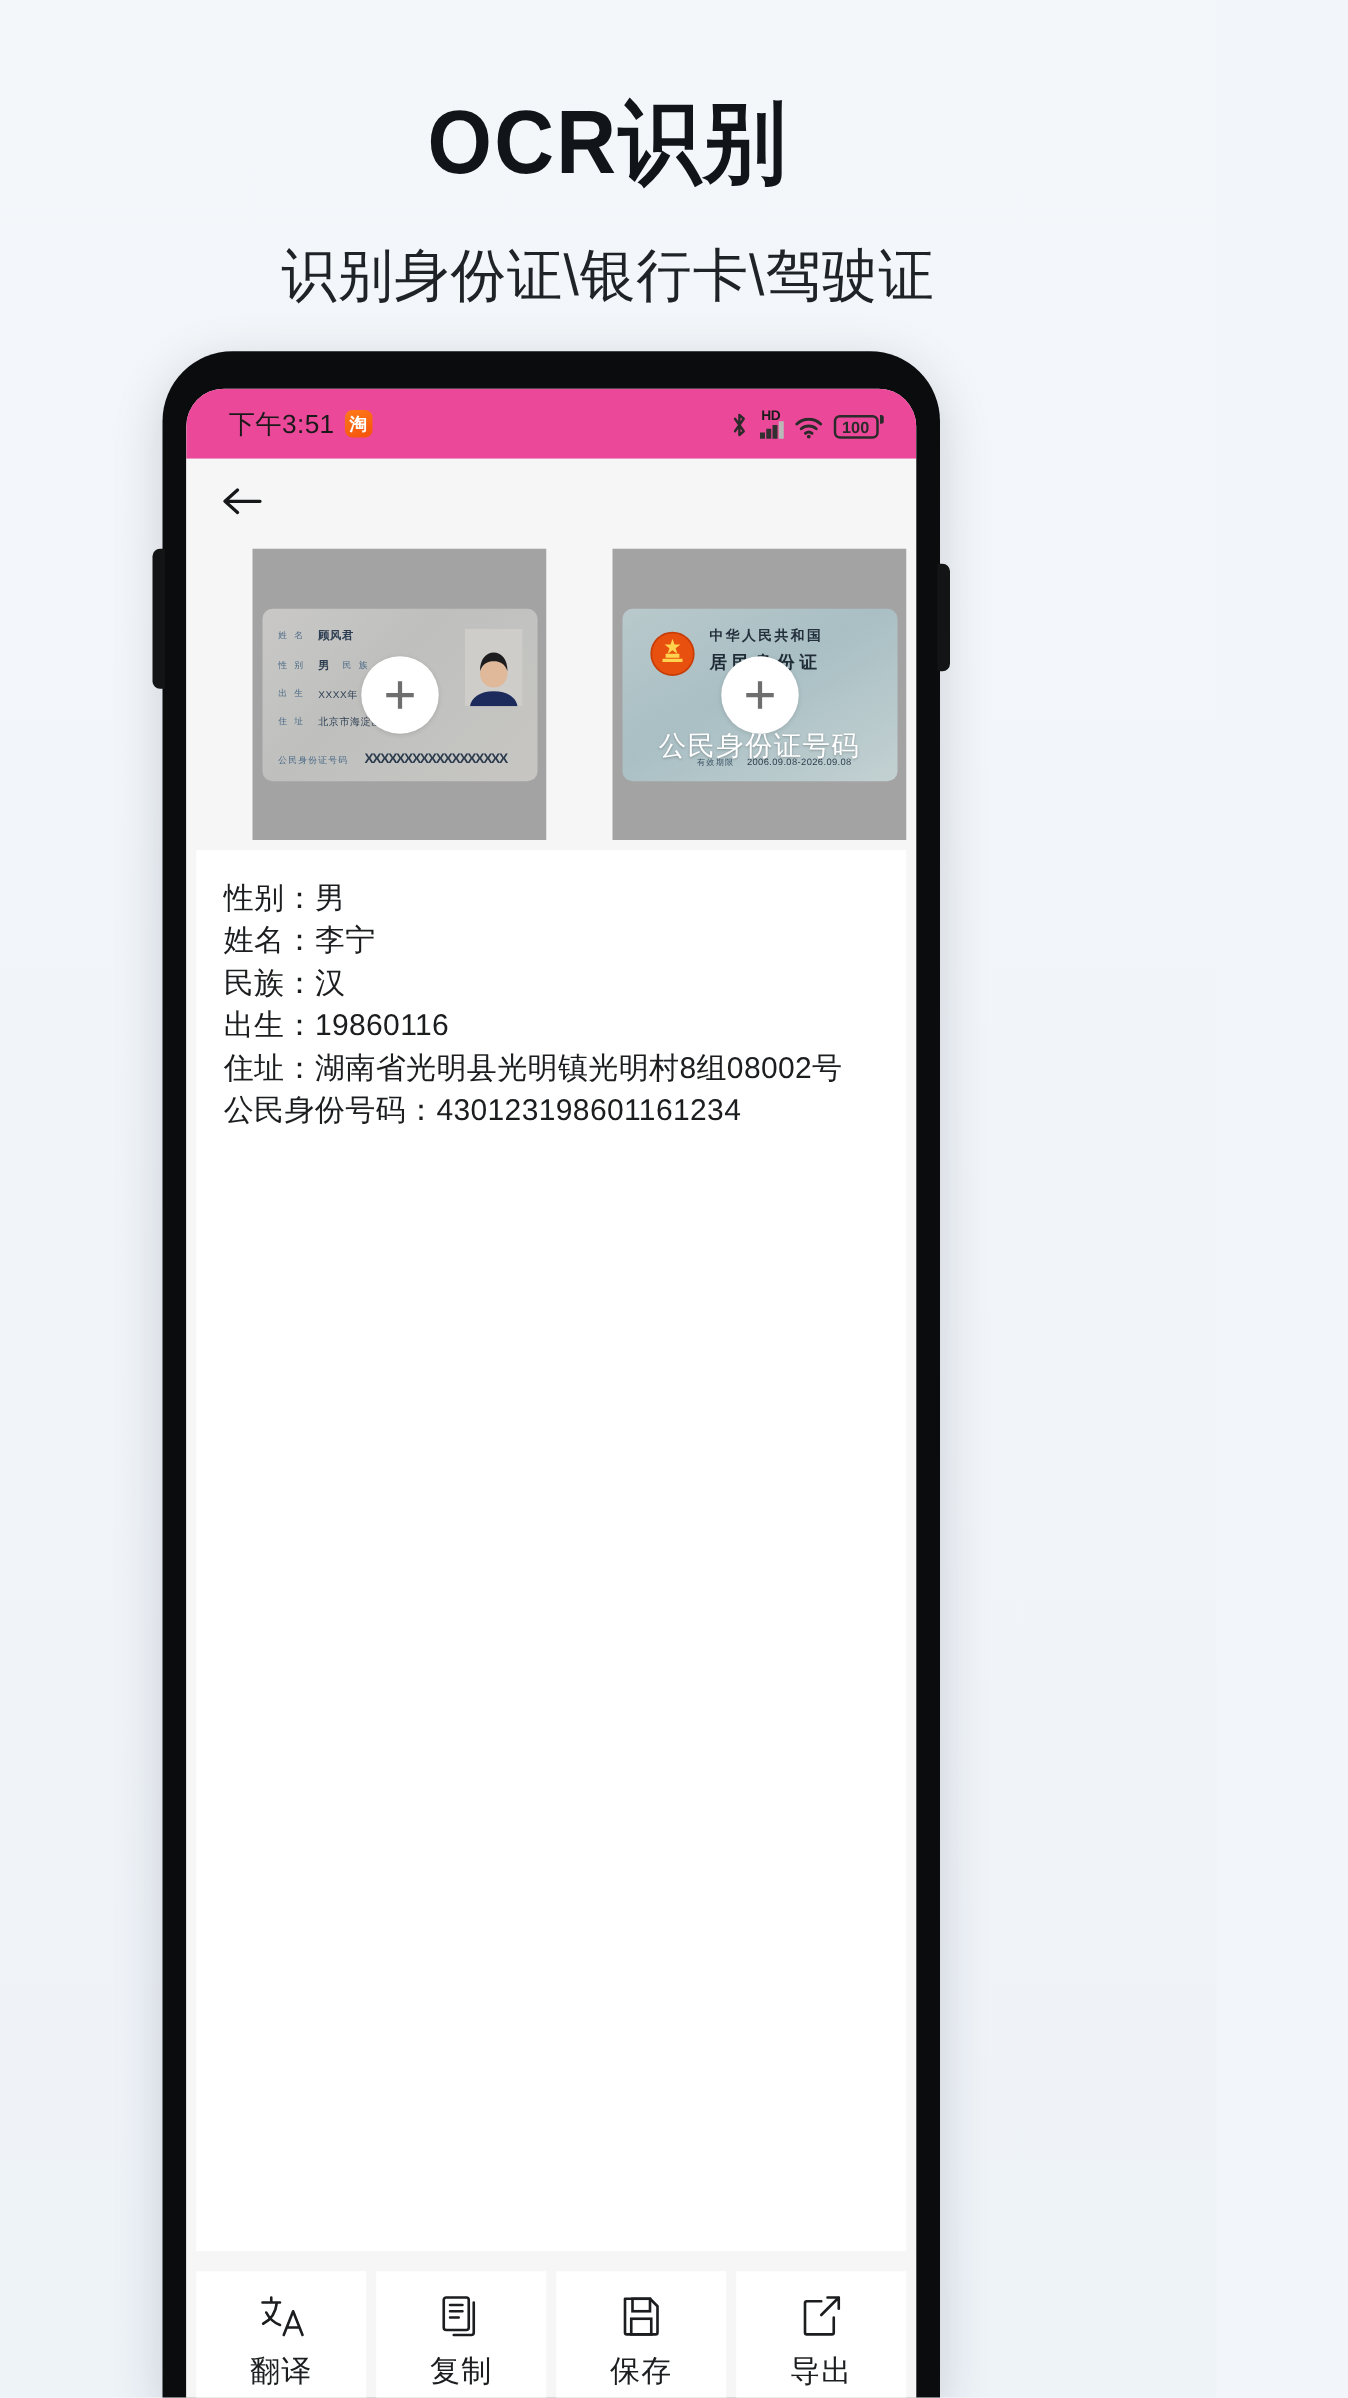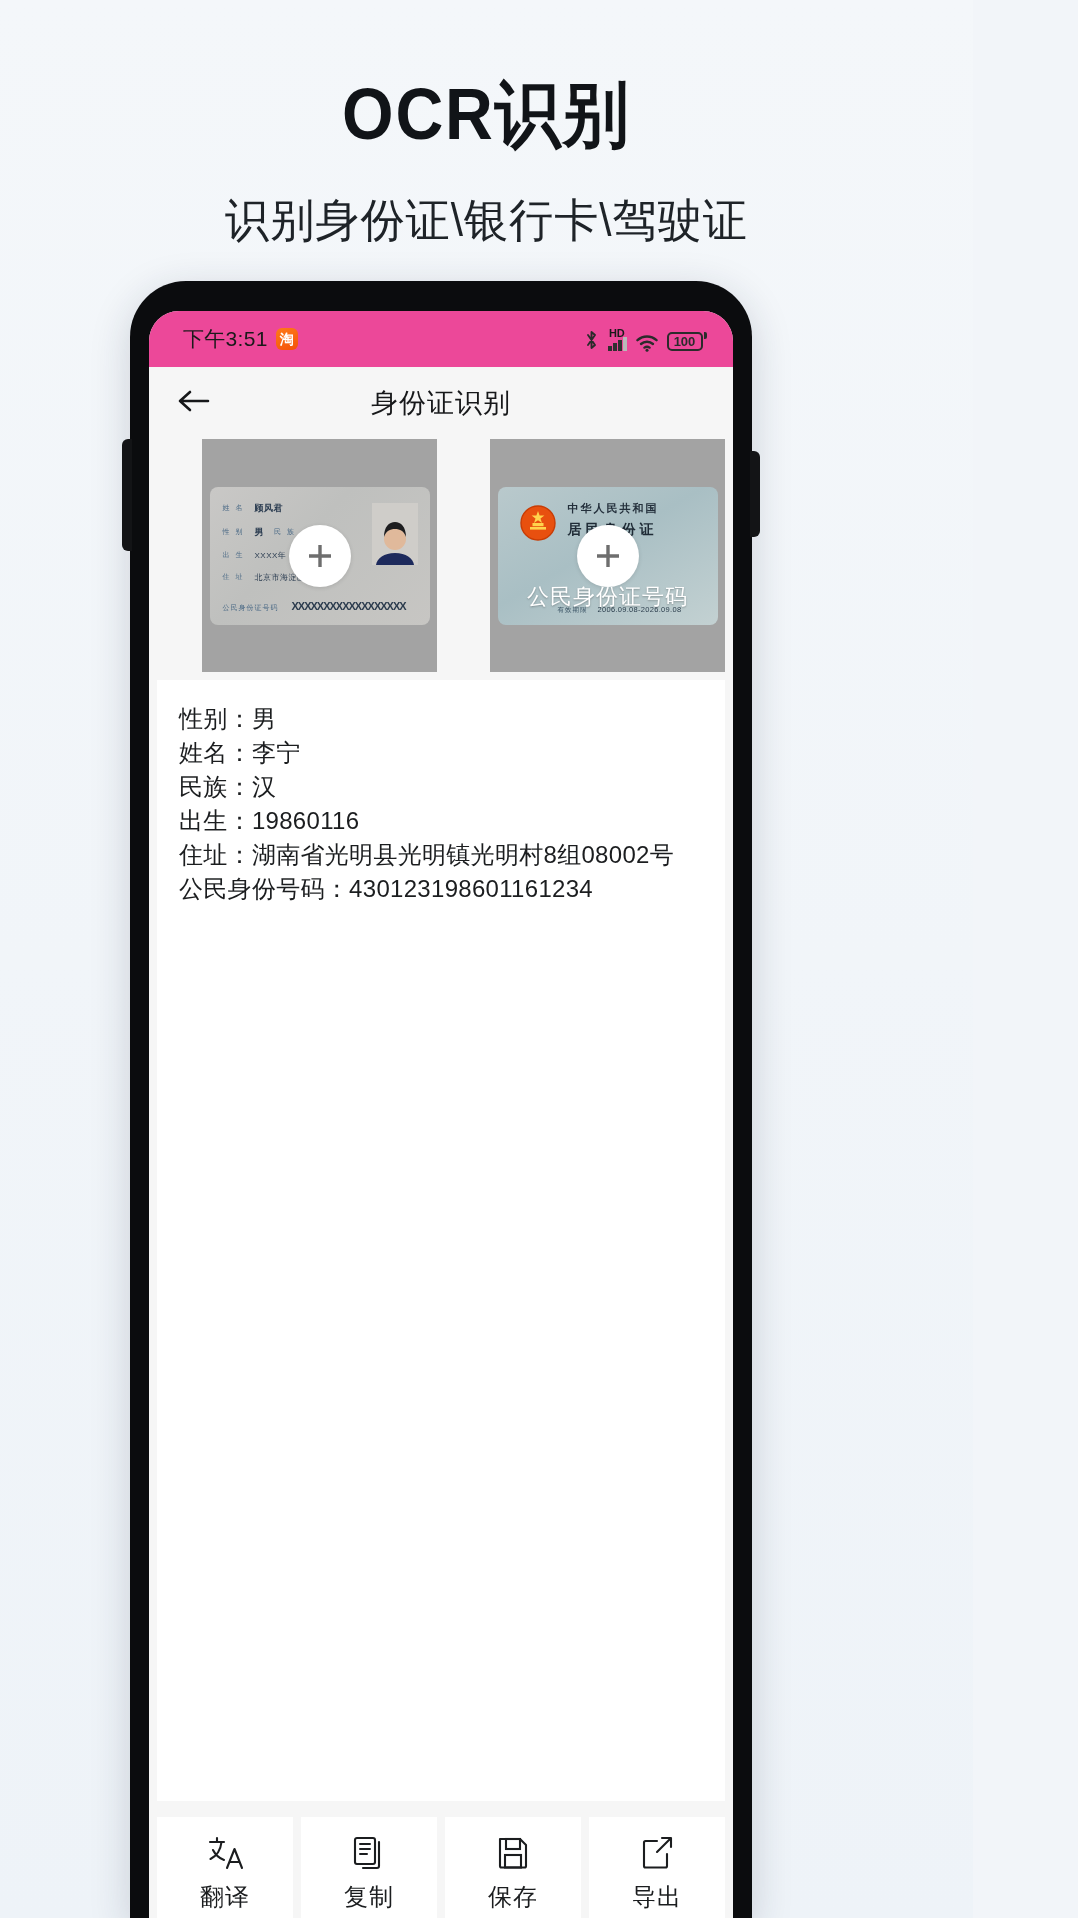--- a/index.html
+++ b/index.html
@@ -310,21 +310,20 @@
       </div>
 
       <div class="navbar">
         <div class="back-btn">
           <span>
             <svg width="34" height="26" viewBox="0 0 34 26">
               <path d="M13 4 L3 13 L13 22 M3 13 H31" fill="none" stroke="#17181a" stroke-width="2.6" stroke-linecap="round" stroke-linejoin="round"></path>
             </svg>
           </span>
         </div>
-        <div class="nav-title">身份证识别</div>
       </div>
 
       <div class="upload-row">
 
         <div class="upload-box">
           <div class="card-art card-front">
             <div class="cf-rows">
               <div class="cf-row">
                 <span class="cf-lbl">姓 名</span>
                 <span class="cf-val">顾风君</span>

